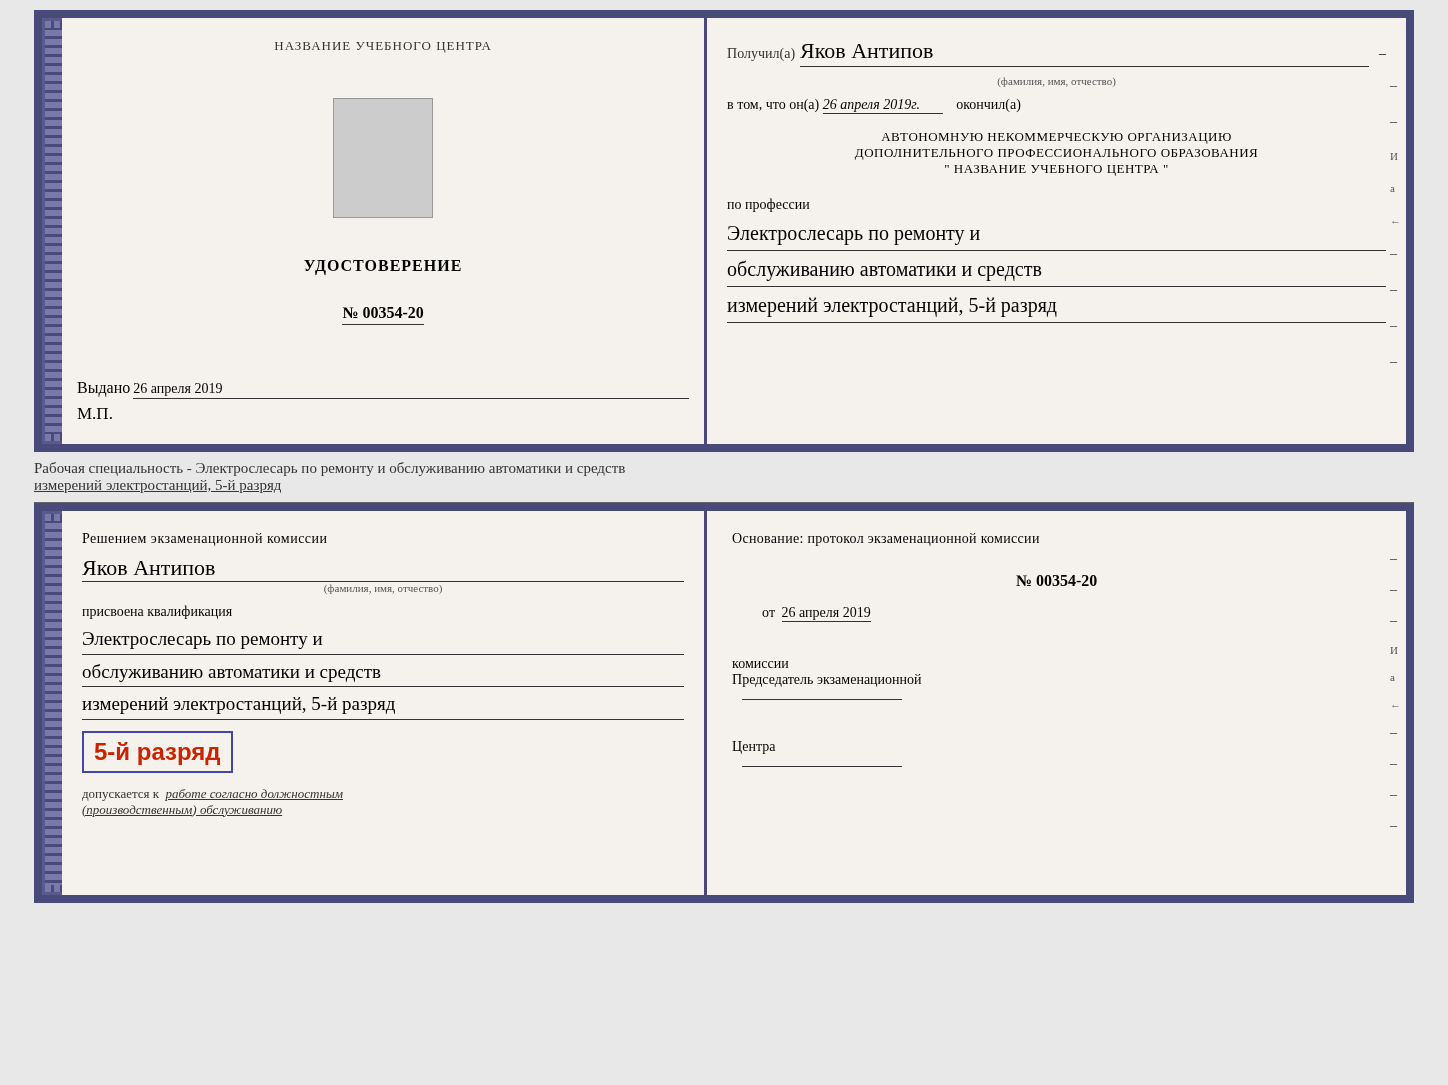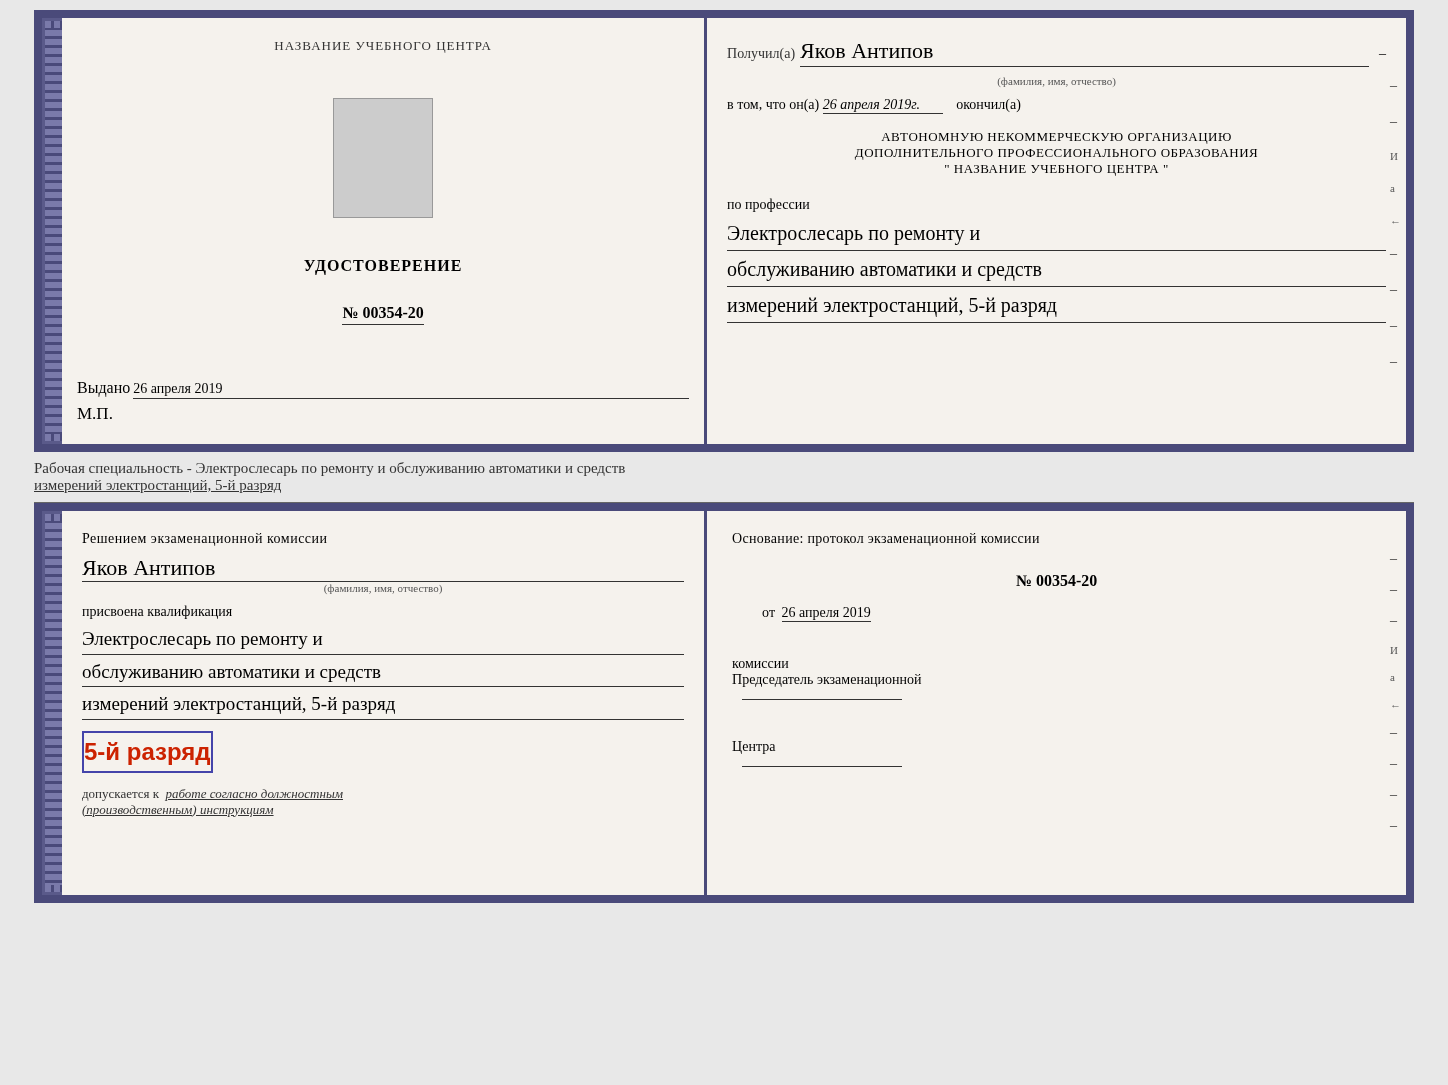--- a/index.html
+++ b/index.html
@@ -267,21 +267,21 @@
 
     .qual-line {
       border-bottom: 1px solid #333;
       display: block;
       margin-bottom: 3px;
     }
 
     .grade-box {
       border: 2px solid #4444aa;
       display: inline-block;
-      padding: 5px 0;
+      padding: 5px 10px;
       margin: 8px 0;
     }
 
     .grade-text {
       font-size: 24px;
       font-weight: bold;
       color: #cc2200;
       font-family: Arial, sans-serif;
     }
 
@@ -490,21 +490,21 @@
         <span class="qual-line">измерений электростанций, 5-й разряд</span>
       </div>
 
       <div class="grade-box">
         <span class="grade-text">5-й разряд</span>
       </div>
 
       <div class="допускается-text">
         <span>допускается к</span>
         <span class="italic-text" style="text-decoration:underline; margin-left:3px;">работе согласно должностным</span><br>
-        <span class="italic-text" style="text-decoration:underline;">(производственным) инструкциям</span>
+        <span class="italic-text" style="text-decoration:underline;">(производственным) обслуживанию</span>
       </div>
     </div>
 
     <div class="bottom-right inner-content">
       <p class="basis-text">Основание: протокол экзаменационной комиссии</p>
 
       <p class="protocol-number">№  00354-20</p>
 
       <div class="date-from">
         <span>от</span>

